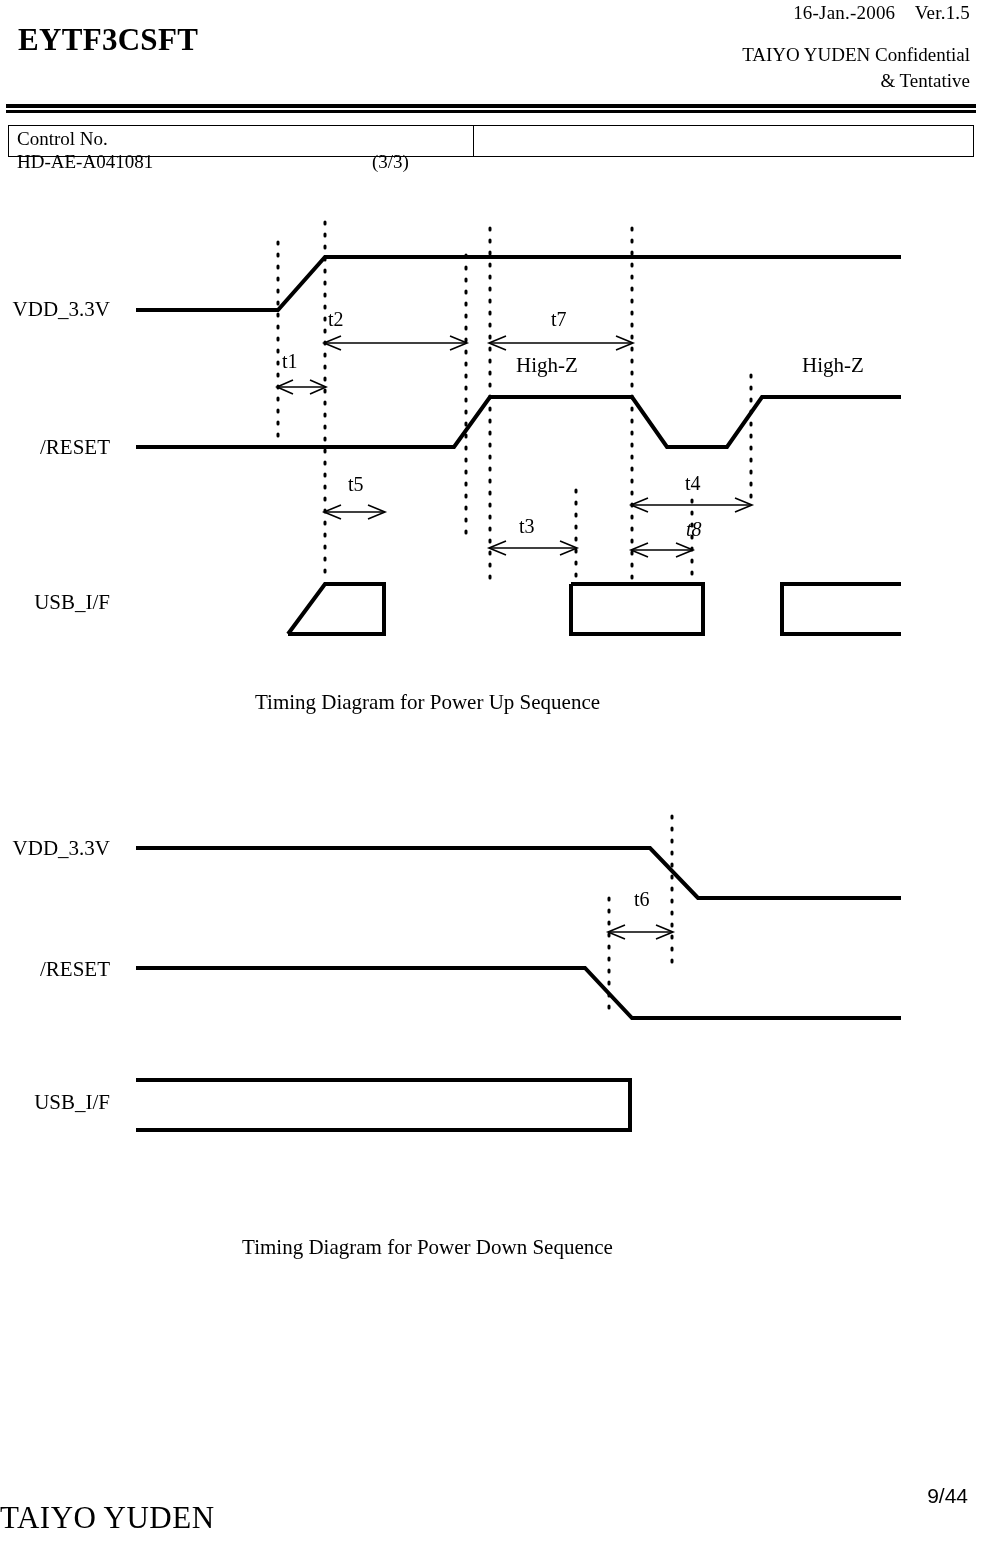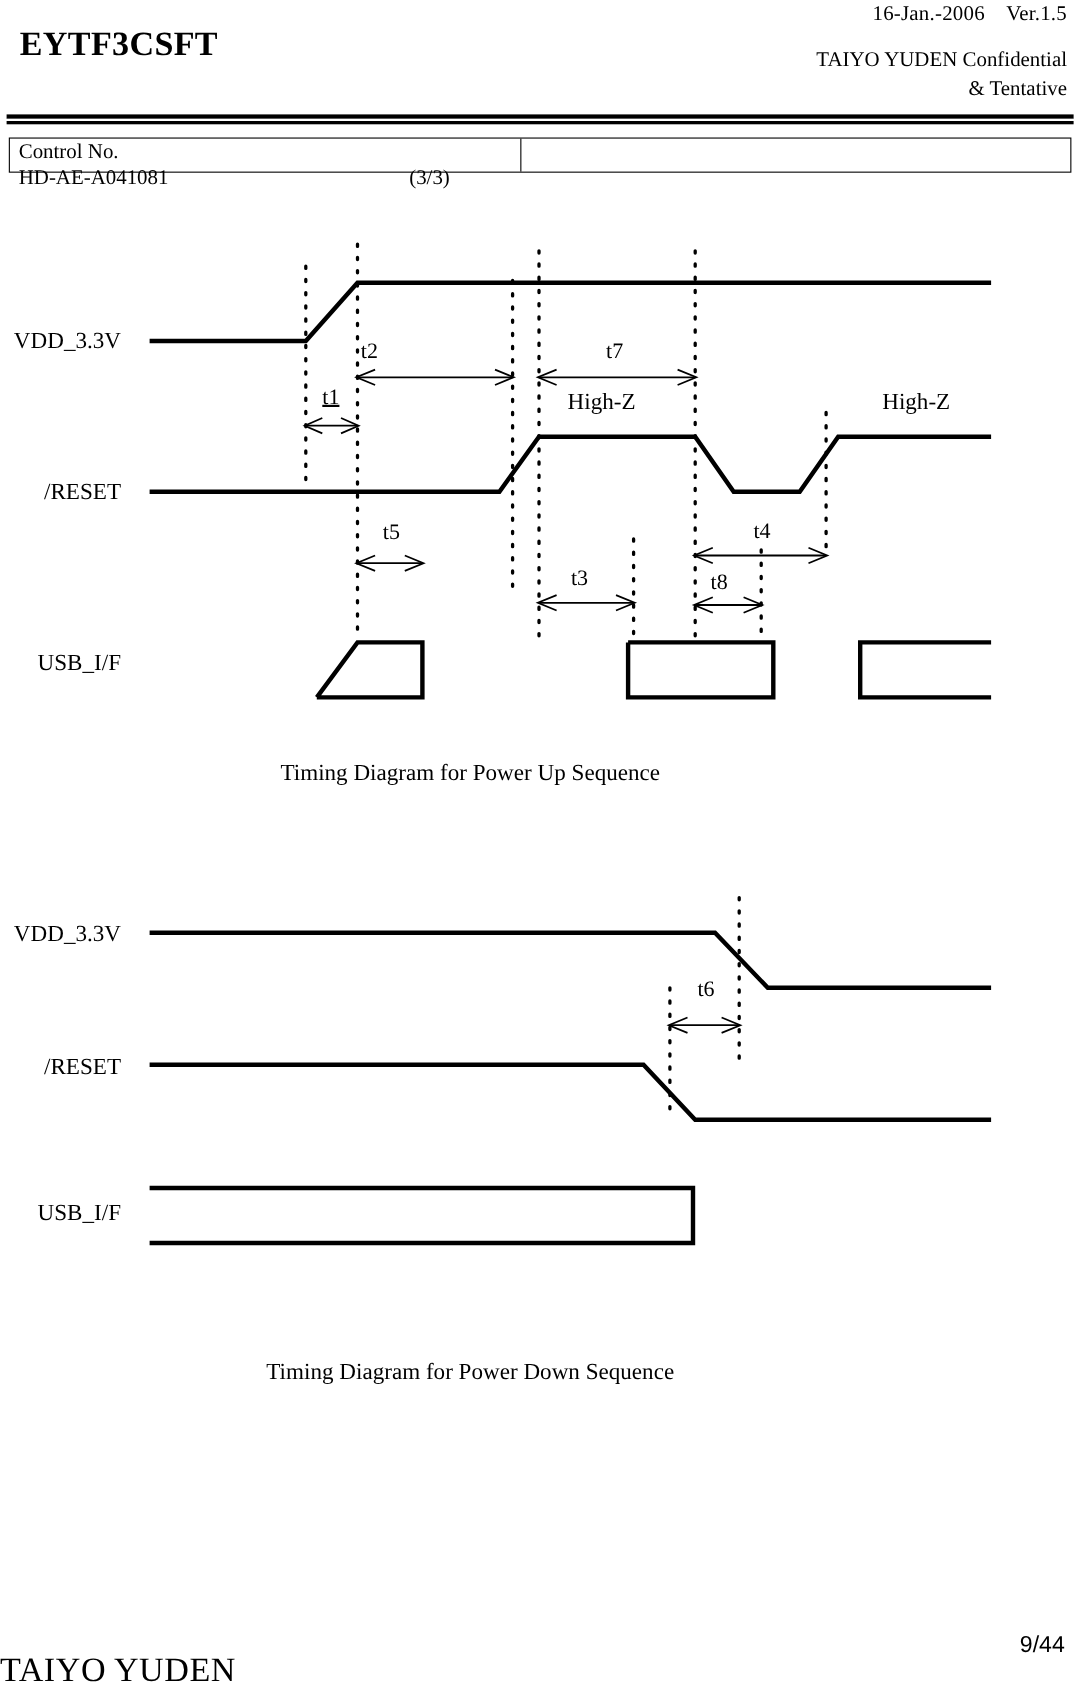--- a/index.html
+++ b/index.html
@@ -198,26 +198,26 @@
   </div>
 </div>
 
 <div class="diagram" id="diagram-power-up">
 
   <div class="signal-label" style="left:0px; top:97px; width:110px;">VDD_3.3V</div>
   <div class="signal-label" style="left:0px; top:235px; width:110px;">/RESET</div>
   <div class="signal-label" style="left:0px; top:390px; width:110px;">USB_I/F</div>
 
   <div class="annot" style="left:280px; top:108px;margin-left:48px;">t2</div>
-  <div class="annot" style="left:293px; top:150px;text-decoration:underline;">t1</div>
+  <div class="annot" style="left:282px; top:150px;">t1</div>
   <div class="annot" style="left:551px; top:108px;">t7</div>
   <div class="annot" style="left:348px; top:273px;">t5</div>
   <div class="annot" style="left:519px; top:315px;">t3</div>
   <div class="annot" style="left:685px; top:272px;">t4</div>
-  <div class="annot" style="left:646px; top:318px;">t8</div>
+  <div class="annot" style="left:686px; top:318px;font-style:italic;">t8</div>
   <div class="annot" style="left:516px; top:153px; font-size:21px;">High‑Z</div>
   <div class="annot" style="left:802px; top:153px; font-size:21px;">High‑Z</div>
 
   <svg class="wave" width="982" height="470" viewBox="0 0 982 470">
 
     <line class="guide" x1="278" y1="42" x2="278" y2="245"></line>
     <line class="guide" x1="325" y1="22" x2="325" y2="380"></line>
     <line class="guide" x1="466" y1="55" x2="466" y2="340"></line>
     <line class="guide" x1="490" y1="28" x2="490" y2="380"></line>
     <line class="guide" x1="576" y1="290" x2="576" y2="380"></line>

